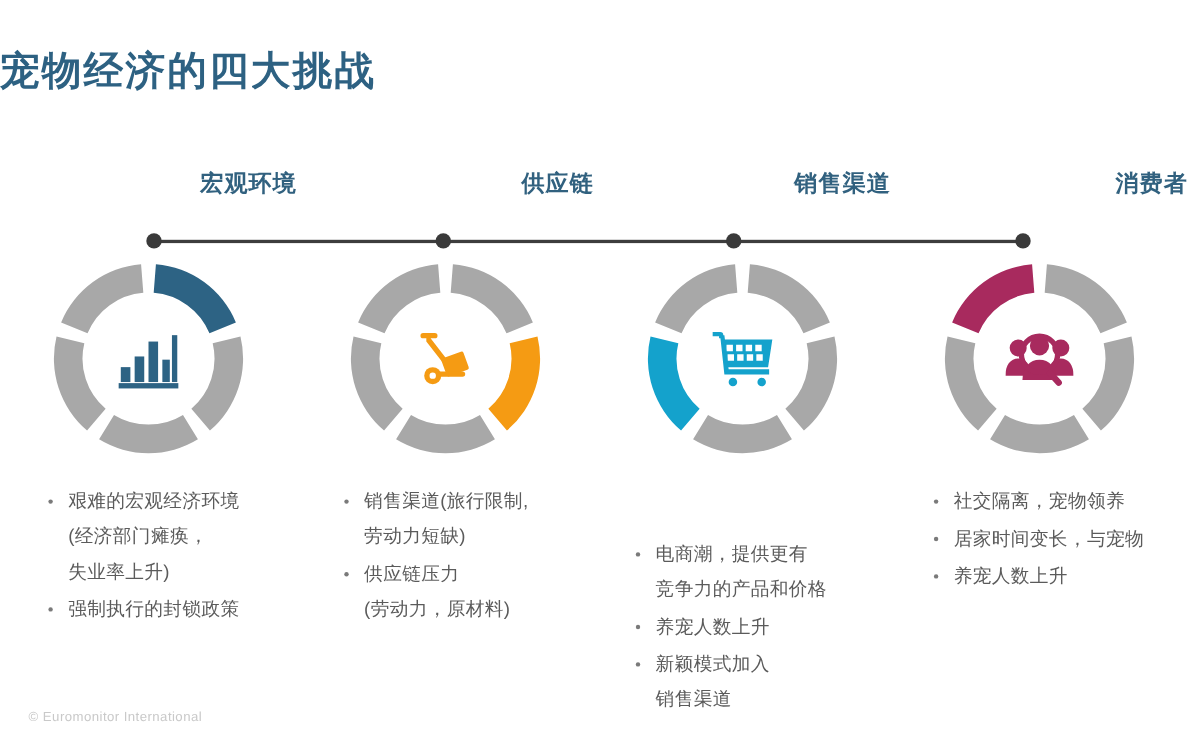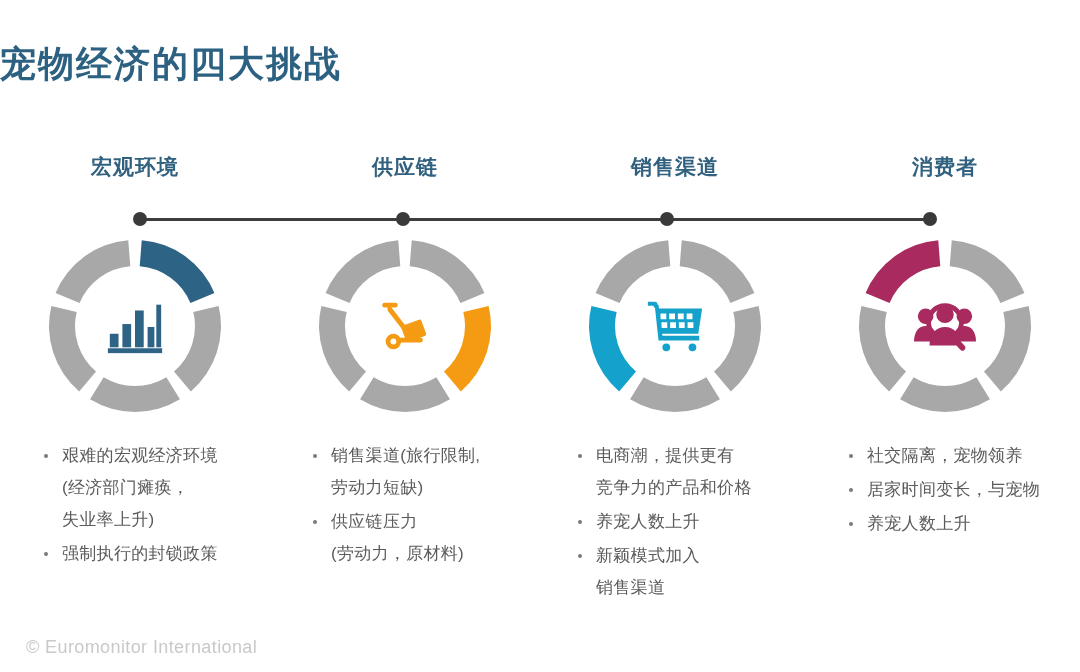--- a/index.html
+++ b/index.html
@@ -39,21 +39,21 @@
   
   .headers {
     position: absolute;
     top: 153px;
     left: 0;
     width: 1080px;
     display: flex;
   }
   .col-head {
     flex: 1 1 0;
-    text-align: center;
+    text-align: right;
     font-size: 21px;
     font-weight: bold;
     color: #31617f;
     letter-spacing: 1px;
   }
 
   
   .connector {
     position: absolute;
     top: 212px;
@@ -130,21 +130,21 @@
     width: 1080px;
     display: flex;
   }
   .bullet-cell {
     flex: 1 1 0;
     padding: 0 14px 0 26px;
     box-sizing: border-box;
   }
   .bullet-cell.c1 { padding-left: 42px; padding-right: 4px; }
   .bullet-cell.c2 { padding-left: 36px; padding-right: 2px; }
-  .bullet-cell.c3 { padding-left: 34px; padding-right: 4px; }
+  .bullet-cell.c3 { padding-left: 34px; padding-right: 4px; margin-top: 48px; }
   .bullet-cell.c4 { padding-left: 38px; padding-right: 4px; }
 
   .bullet-item {
     position: relative;
     padding-left: 20px;
     margin-bottom: 2px;
     font-size: 17px;
     line-height: 32px;
     color: #5b5b5b;
     letter-spacing: 0.3px;
@@ -162,21 +162,21 @@
   .bullet-line {
     display: block;
     white-space: nowrap;
   }
 
   
   .footer {
     position: absolute;
     left: 26px;
     bottom: 14px;
-    font-size: 18px;
+    font-size: 12px;
     color: #c9c9c9;
     letter-spacing: 0.4px;
   }
 </style>
 </head>
 <body>
 
 <div class="slide">
 
   <div class="title">宠物经济的四大挑战</div>

